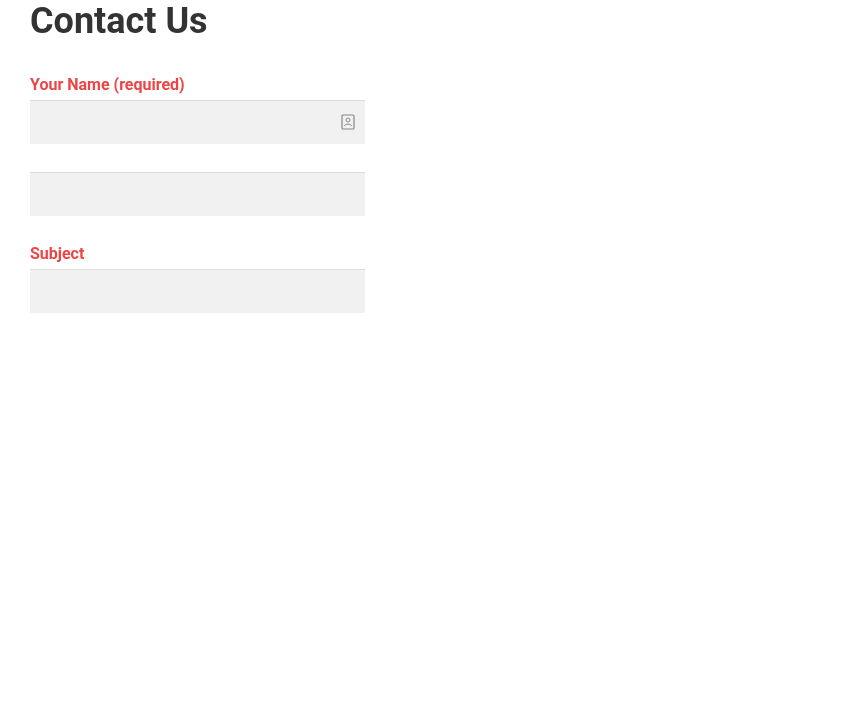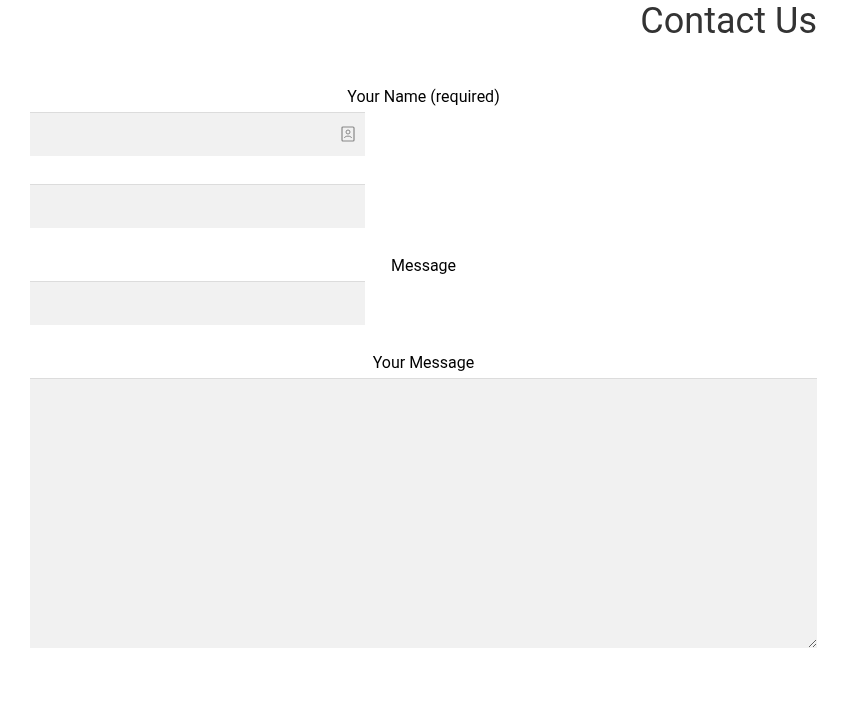--- a/index.html
+++ b/index.html
@@ -9,37 +9,35 @@
     }
     body {
       font-family: -apple-system, BlinkMacSystemFont, "Segoe UI", Roboto, "Helvetica Neue", Arial, sans-serif;
       background: #ffffff;
       padding: 0 30px 30px 30px;
       color: #444;
       width: 847px;
     }
     .page-title {
       font-size: 36px;
-      font-weight: 400;
+      font-weight: 700;
       color: #333;
-      margin-bottom: 44px;
+      margin-bottom: 32px;
       margin-top: 0;
       line-height: 1.2;
-      text-align: right;
     }
     .form-group {
       margin-bottom: 28px;
     }
     .field-label {
       display: block;
       font-size: 16px;
-      color: #000000;
+      color: #ef4444;
       margin-bottom: 6px;
-      font-weight: 400;
-      text-align: center;
+      font-weight: 700;
     }
     .text-input {
       width: 335px;
       height: 44px;
       background: #f1f1f1;
       border: none;
       border-top: 1px solid #dcdcdc;
       padding: 8px 12px;
       font-size: 15px;
       color: #333;
@@ -90,22 +88,18 @@
         </svg>
       </span>
     </div>
   </div>
 
   <div class="form-group">
     <input type="email" class="text-input" value="" style="">
   </div>
 
   <div class="form-group">
-    <label class="field-label">Message</label>
+    <label class="field-label">Subject</label>
     <input type="text" class="text-input" value="" style="">
   </div>
 
-  <div class="form-group">
-    <label class="field-label">Your Message</label>
-    <textarea class="textarea-input" style=""></textarea>
-  </div>
 
 </form>
 
 </body></html>

